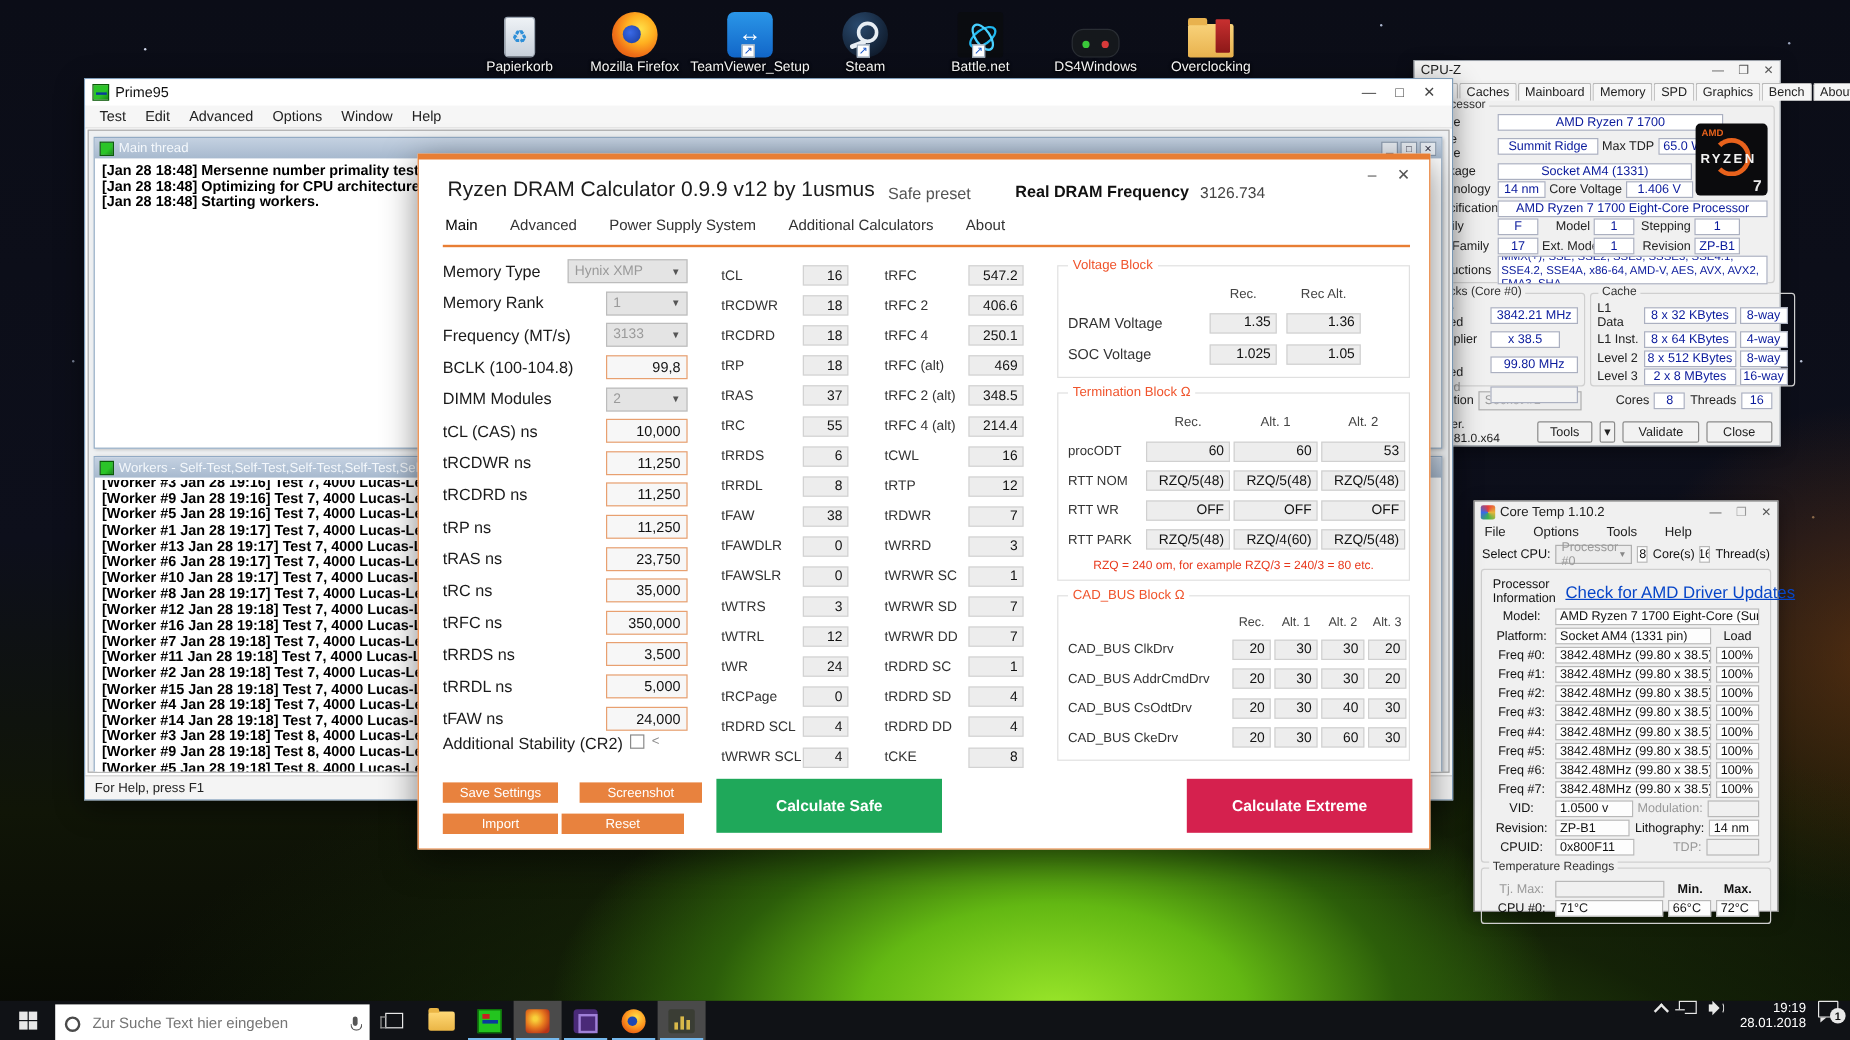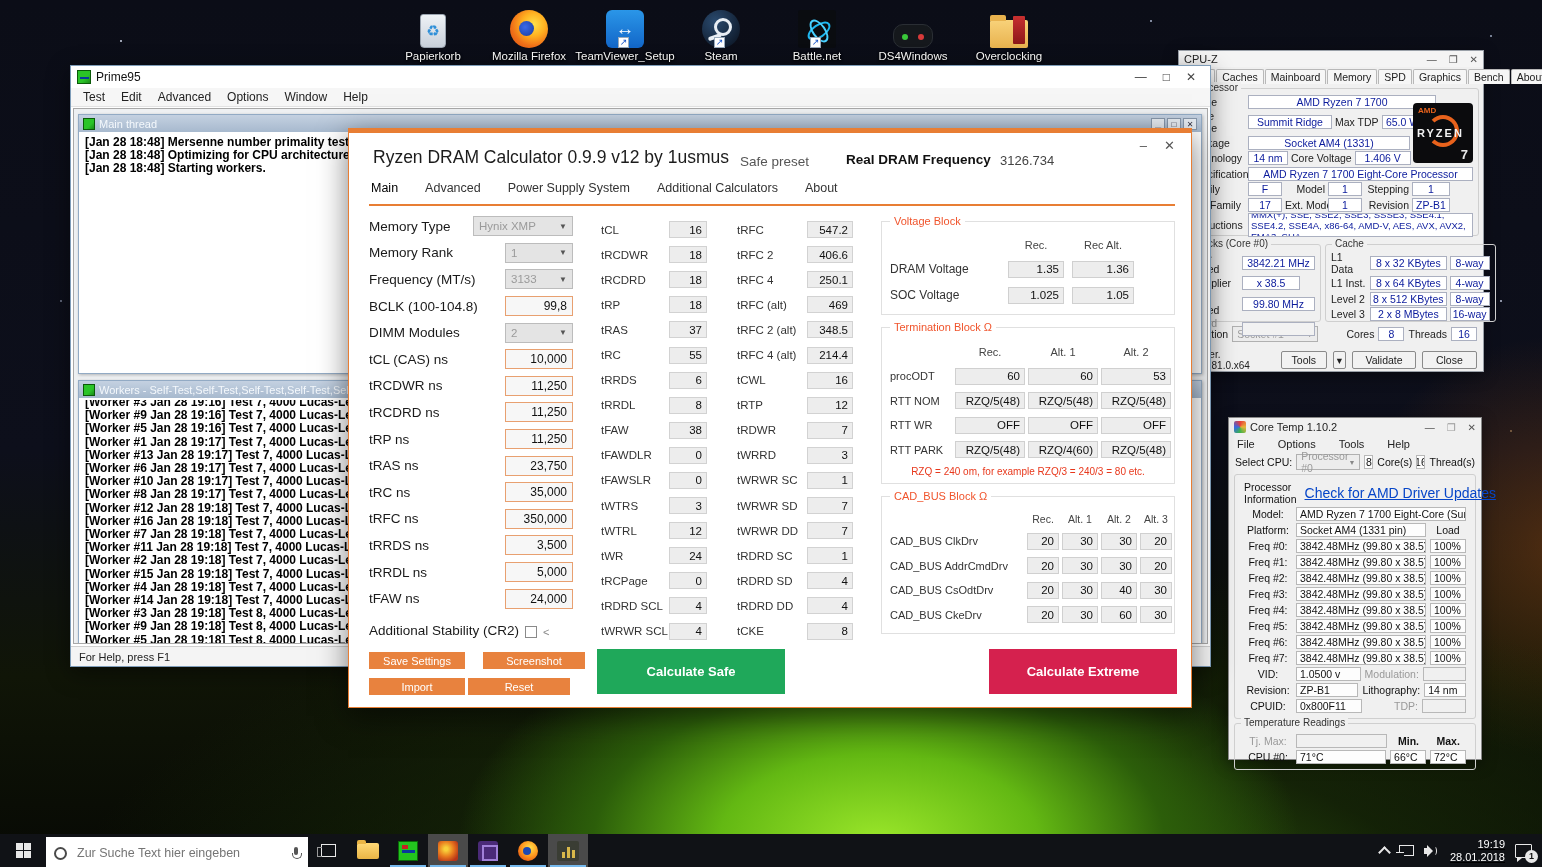--- a/index.html
+++ b/index.html
@@ -82,21 +82,21 @@
   .tabline{position:absolute;left:20px;right:16px;top:71px;height:2px;background:#e87e34;}
   .colA{position:absolute;left:20px;top:80px;width:204px;}
   .fr{height:26.6px;display:flex;align-items:center;justify-content:space-between;}
   .fr .flab{font-size:13.5px;color:#1a1a1a;white-space:nowrap;}
   .dd{height:20px;background:#e4e4e4;border:1px solid #bcbcbc;color:#9a9a9a;font-size:11.5px;
       display:flex;align-items:center;justify-content:space-between;padding:0 5px;}
   .dd .car{color:#555;font-size:8px;}
   .dd.w100{width:100px;} .dd.w68{width:68px;}
   .oin{width:68px;height:20px;background:#f7f7f7;border:1px solid #e8a070;font-size:12px;color:#111;
        display:flex;align-items:center;justify-content:flex-end;padding:0 5px;}
-  .chkrow{height:26px;display:flex;align-items:flex-end;gap:6px;}
+  .chkrow{height:26px;display:flex;align-items:flex-start;gap:6px;}
   .chkrow .flab{font-size:13.5px;color:#1a1a1a;}
   .chk{width:12px;height:12px;background:#fff;border:1px solid #8a8a8a;}
   .chkrow .lt{color:#888;font-size:11px;}
   .tcol{position:absolute;top:84px;}
   .trow{height:25.1px;display:flex;align-items:center;justify-content:space-between;}
   .tlab{font-size:11.5px;color:#333;white-space:nowrap;}
   .tval{height:17px;background:#ededed;border:1px solid #d2d2d2;font-size:11.5px;color:#111;
         display:flex;align-items:center;justify-content:flex-end;padding:0 4px;}
   .colB{left:252px;width:106px;} .colB .tval{width:38px;}
   .colC{left:388px;width:116px;} .colC .tval{width:46px;}
@@ -185,21 +185,21 @@
   .p95tb{width:20px;height:20px;background:#23c41f;border:1px solid #0a6a08;position:relative;}
   .p95tb::before{content:"";position:absolute;left:3px;top:8px;width:13px;height:3px;background:#0a3a9c;}
   .p95tb::after{content:"";position:absolute;left:3px;top:3px;width:6px;height:4px;background:#c82020;}
   .cttb{width:20px;height:20px;border-radius:3px;background:radial-gradient(circle at 40% 40%,#f8d03a 10%,#e87a1e 45%,#b83418 80%);}
   .cpuztb{width:20px;height:20px;background:#4a2a78;border-radius:3px;position:relative;}
   .cpuztb::before{content:"";position:absolute;left:4px;top:4px;width:12px;height:12px;border:2px solid #a080d8;}
   .fftb{width:20px;height:20px;border-radius:50%;background:radial-gradient(circle at 60% 35%,#ffe14a,#ff9a20 45%,#e85a12 80%);position:relative;}
   .fftb::after{content:"";position:absolute;left:5px;top:6px;width:8px;height:8px;border-radius:50%;background:#1d48b4;}
   .avtb{width:22px;height:20px;background:#3a3d34;border-radius:2px;display:flex;align-items:flex-end;justify-content:center;gap:2px;padding:3px;}
   .avtb i{width:3px;background:#d8b84a;}
-  .tray{margin-left:auto;display:flex;align-items:center;gap:10px;padding-right:10px;text-decoration:underline;}
+  .tray{margin-left:auto;display:flex;gap:10px;padding-right:10px;}
   .chev{width:9px;height:9px;border-left:2px solid #e8e8e8;border-top:2px solid #e8e8e8;transform:rotate(45deg);margin-top:4px;}
   .net{width:15px;height:11px;border:1.5px solid #e8e8e8;position:relative;}
   .net::after{content:"";position:absolute;left:-4px;bottom:-3px;width:8px;height:5px;background:#101216;border-top:1.5px solid #e8e8e8;}
   .spk{position:relative;width:16px;height:12px;}
   .spk::before{content:"";position:absolute;left:0;top:3px;width:4px;height:6px;background:#e8e8e8;}
   .spk::after{content:"";position:absolute;left:3px;top:0;border-right:6px solid #e8e8e8;border-top:6px solid transparent;border-bottom:6px solid transparent;transform:scaleX(-1);}
   .spk .w1{position:absolute;right:3px;top:1px;width:6px;height:10px;border:1.5px solid transparent;border-right-color:#e8e8e8;border-radius:50%;}
   .clock{color:#fff;font-size:11px;text-align:right;line-height:13px;}
   .noti{position:relative;width:17px;height:14px;border:1.5px solid #e8e8e8;border-radius:1px;}
   .noti::before{content:"";position:absolute;left:1px;bottom:-5px;border-top:4px solid #e8e8e8;border-right:5px solid transparent;}

